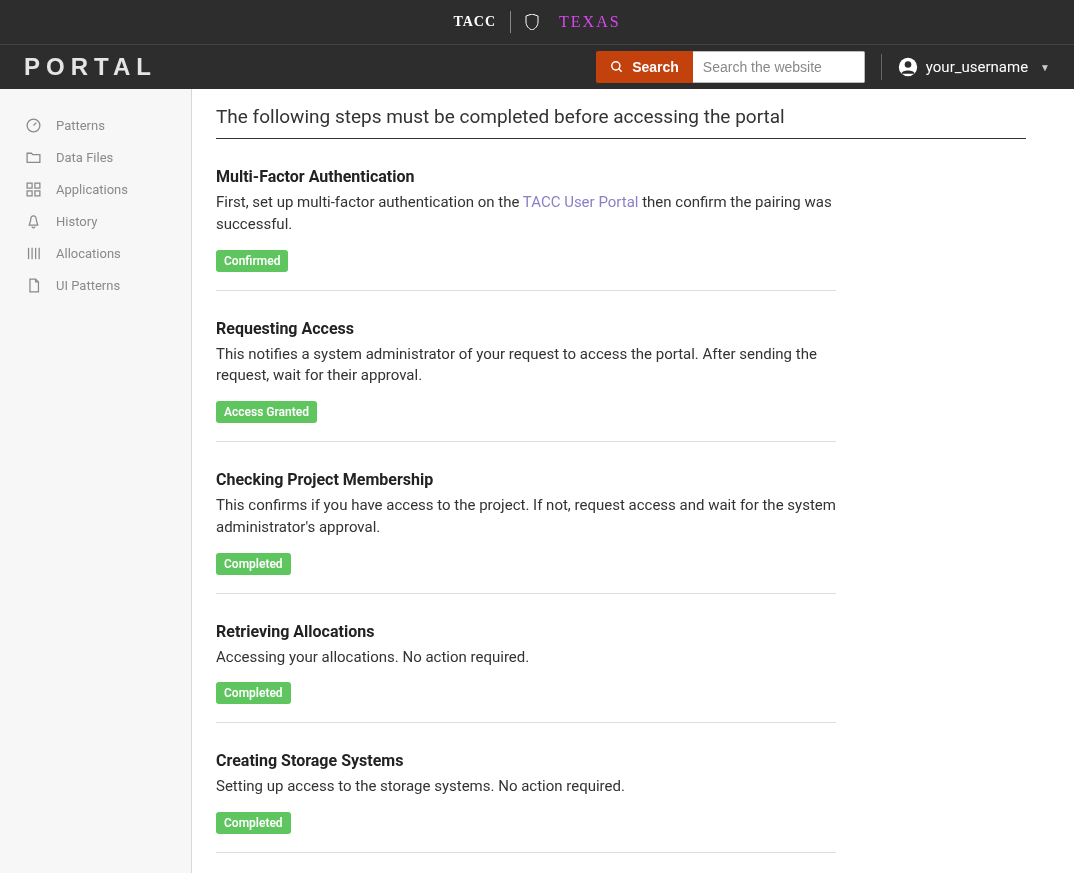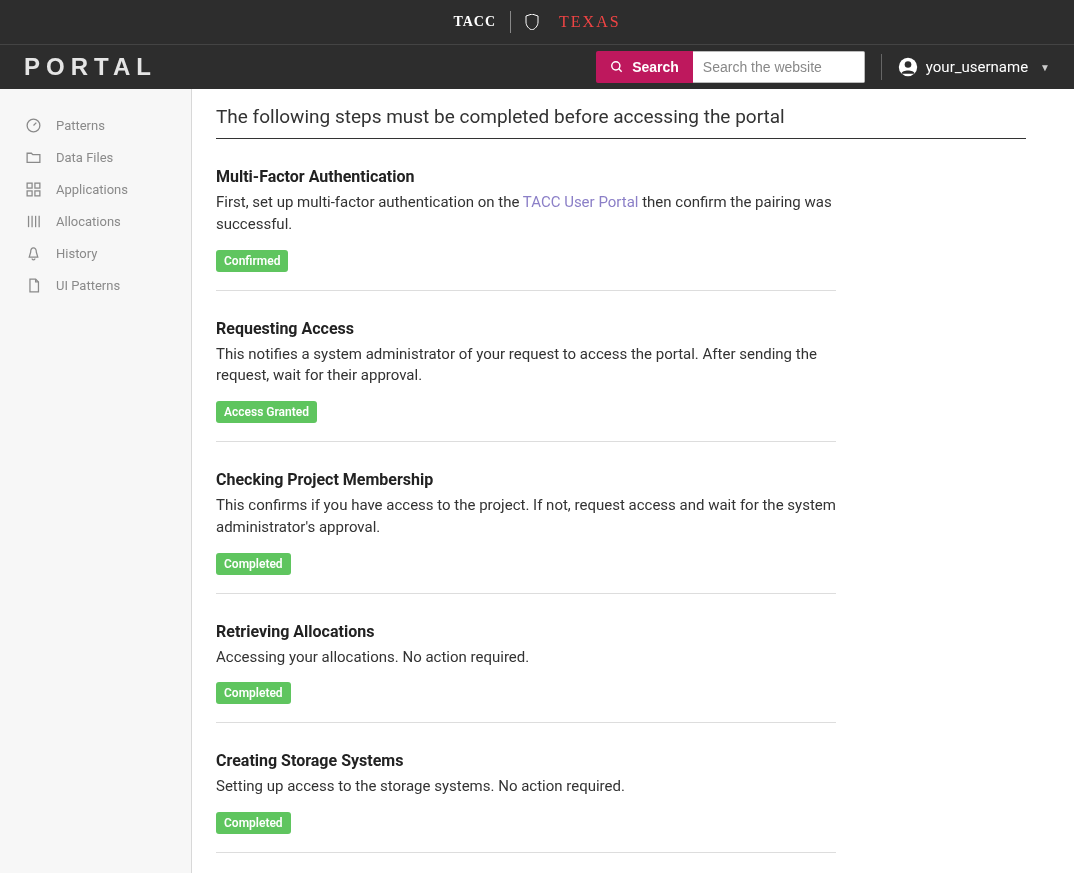--- a/index.html
+++ b/index.html
@@ -9,38 +9,38 @@
 .brand-bar {
   background: #2d2d2d;
   height: 44px;
   display: flex;
   align-items: center;
   justify-content: center;
   gap: 14px;
 }
 .brand-tacc { color: #ffffff; font-weight: 800; font-size: 14px; letter-spacing: 1px; font-family: Liberation Serif, serif; }
 .brand-divider { width: 1px; height: 22px; background: #888; }
-.brand-texas { display: flex; align-items: center; gap: 20px; color: #ef4444; font-size: 16px; letter-spacing: 2px; font-family: Georgia, serif; }
+.brand-texas { display: flex; align-items: center; gap: 20px; color: #d946ef; font-size: 16px; letter-spacing: 2px; font-family: Georgia, serif; }
 .brand-texas-shield { display:inline-flex; }
 
 
 .portal-header {
   background: #2d2d2d;
   height: 45px;
   display: flex;
   align-items: center;
   padding: 0 24px;
   border-top: 1px solid #444;
 }
 .portal-logo { color: #e5e5e5; font-size: 24px; font-weight: 700; letter-spacing: 6px; font-family: "Arial Narrow", Arial, sans-serif; }
 .portal-header-spacer { flex: 1; }
 .search-wrap { display: flex; align-items: stretch; height: 32px; }
 .search-btn {
   display: flex; align-items: center; gap: 8px;
-  background: #be185d; color: #fff; border: none;
+  background: #c2410c; color: #fff; border: none;
   padding: 0 14px; font-size: 14px; font-weight: 600; cursor: pointer;
   border-radius: 2px 0 0 2px;
 }
 .search-input {
   width: 172px; border: 1px solid #bbb; border-left: none;
   padding: 0 10px; font-size: 14px; color: #7f1d1d;
   border-radius: 0 2px 2px 0;
 }
 .search-input::placeholder { color: #888; }
 .user-sep { width: 1px; height: 26px; background: #666; margin: 0 16px; }
@@ -152,36 +152,36 @@
             <rect x="14" y="3" width="7" height="7"></rect>
             <rect x="3" y="14" width="7" height="7"></rect>
             <rect x="14" y="14" width="7" height="7"></rect>
           </svg>
       </span>
       <span>Applications</span>
     </div>
     <div class="sidebar-item">
       <span class="icon">
         <svg width="17" height="17" viewBox="0 0 24 24" fill="none" stroke="#8a8a8a" stroke-width="1.8">
+            <path d="M6 17 H18 L16 10 C16 6 14 4 12 4 C10 4 8 6 8 10 Z"></path>
+            <path d="M10 19 C10 20 11 21 12 21 C13 21 14 20 14 19"></path>
+          </svg>
+      </span>
+      <span>History</span>
+    </div>
+    <div class="sidebar-item">
+      <span class="icon">
+        <svg width="17" height="17" viewBox="0 0 24 24" fill="none" stroke="#8a8a8a" stroke-width="1.8">
             <line x1="5" y1="4" x2="5" y2="20"></line>
             <line x1="10" y1="4" x2="10" y2="20"></line>
             <line x1="15" y1="4" x2="15" y2="20"></line>
             <line x1="20" y1="4" x2="20" y2="20"></line>
           </svg>
       </span>
       <span>Allocations</span>
-    </div>
-    <div class="sidebar-item">
-      <span class="icon">
-        <svg width="17" height="17" viewBox="0 0 24 24" fill="none" stroke="#8a8a8a" stroke-width="1.8">
-            <path d="M6 17 H18 L16 10 C16 6 14 4 12 4 C10 4 8 6 8 10 Z"></path>
-            <path d="M10 19 C10 20 11 21 12 21 C13 21 14 20 14 19"></path>
-          </svg>
-      </span>
-      <span>History</span>
     </div>
     <div class="sidebar-item">
       <span class="icon">
         <svg width="17" height="17" viewBox="0 0 24 24" fill="none" stroke="#8a8a8a" stroke-width="1.8">
             <path d="M7 3 H15 L19 7 V21 H7 Z"></path>
             <path d="M15 3 V7 H19"></path>
           </svg>
       </span>
       <span>UI Patterns</span>
     </div>

